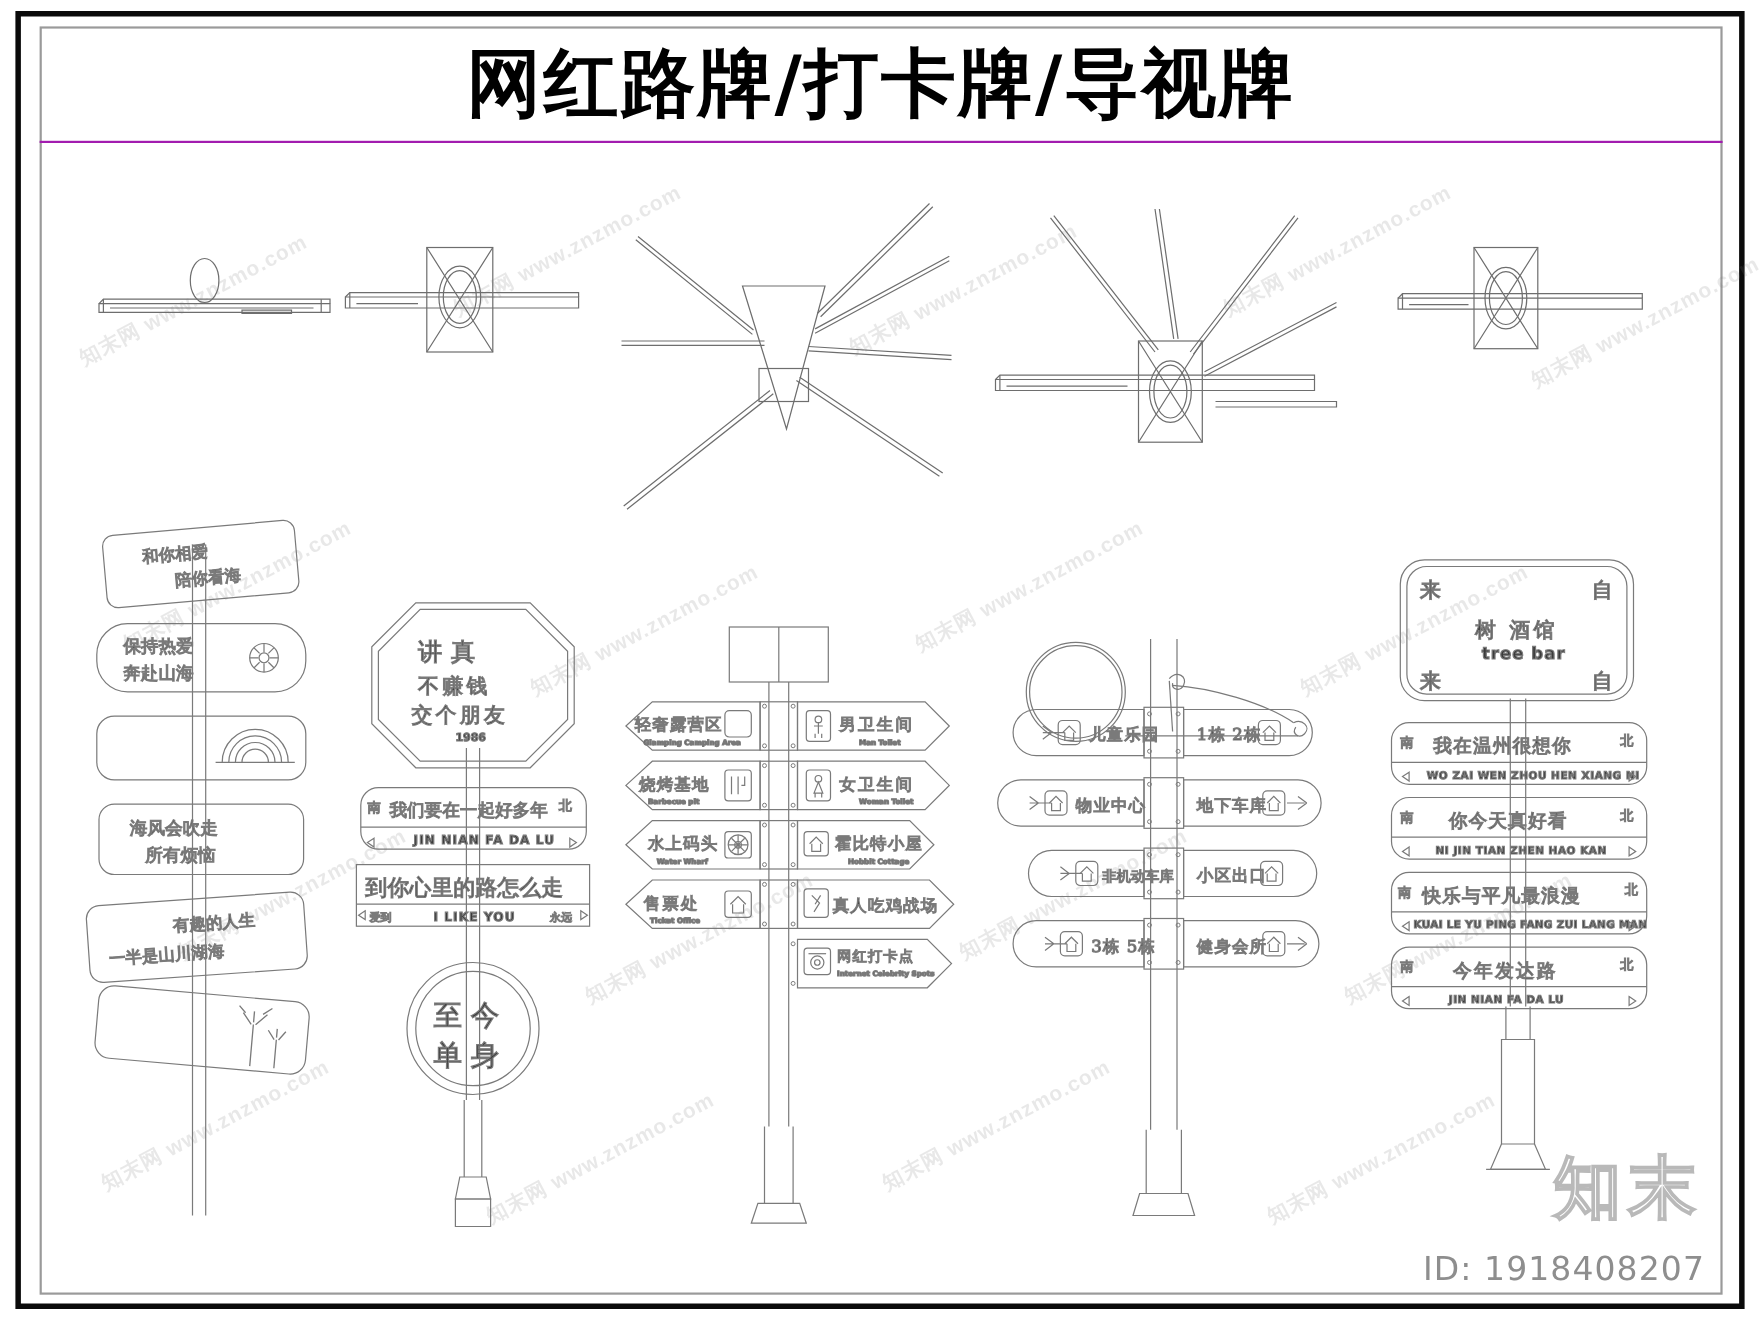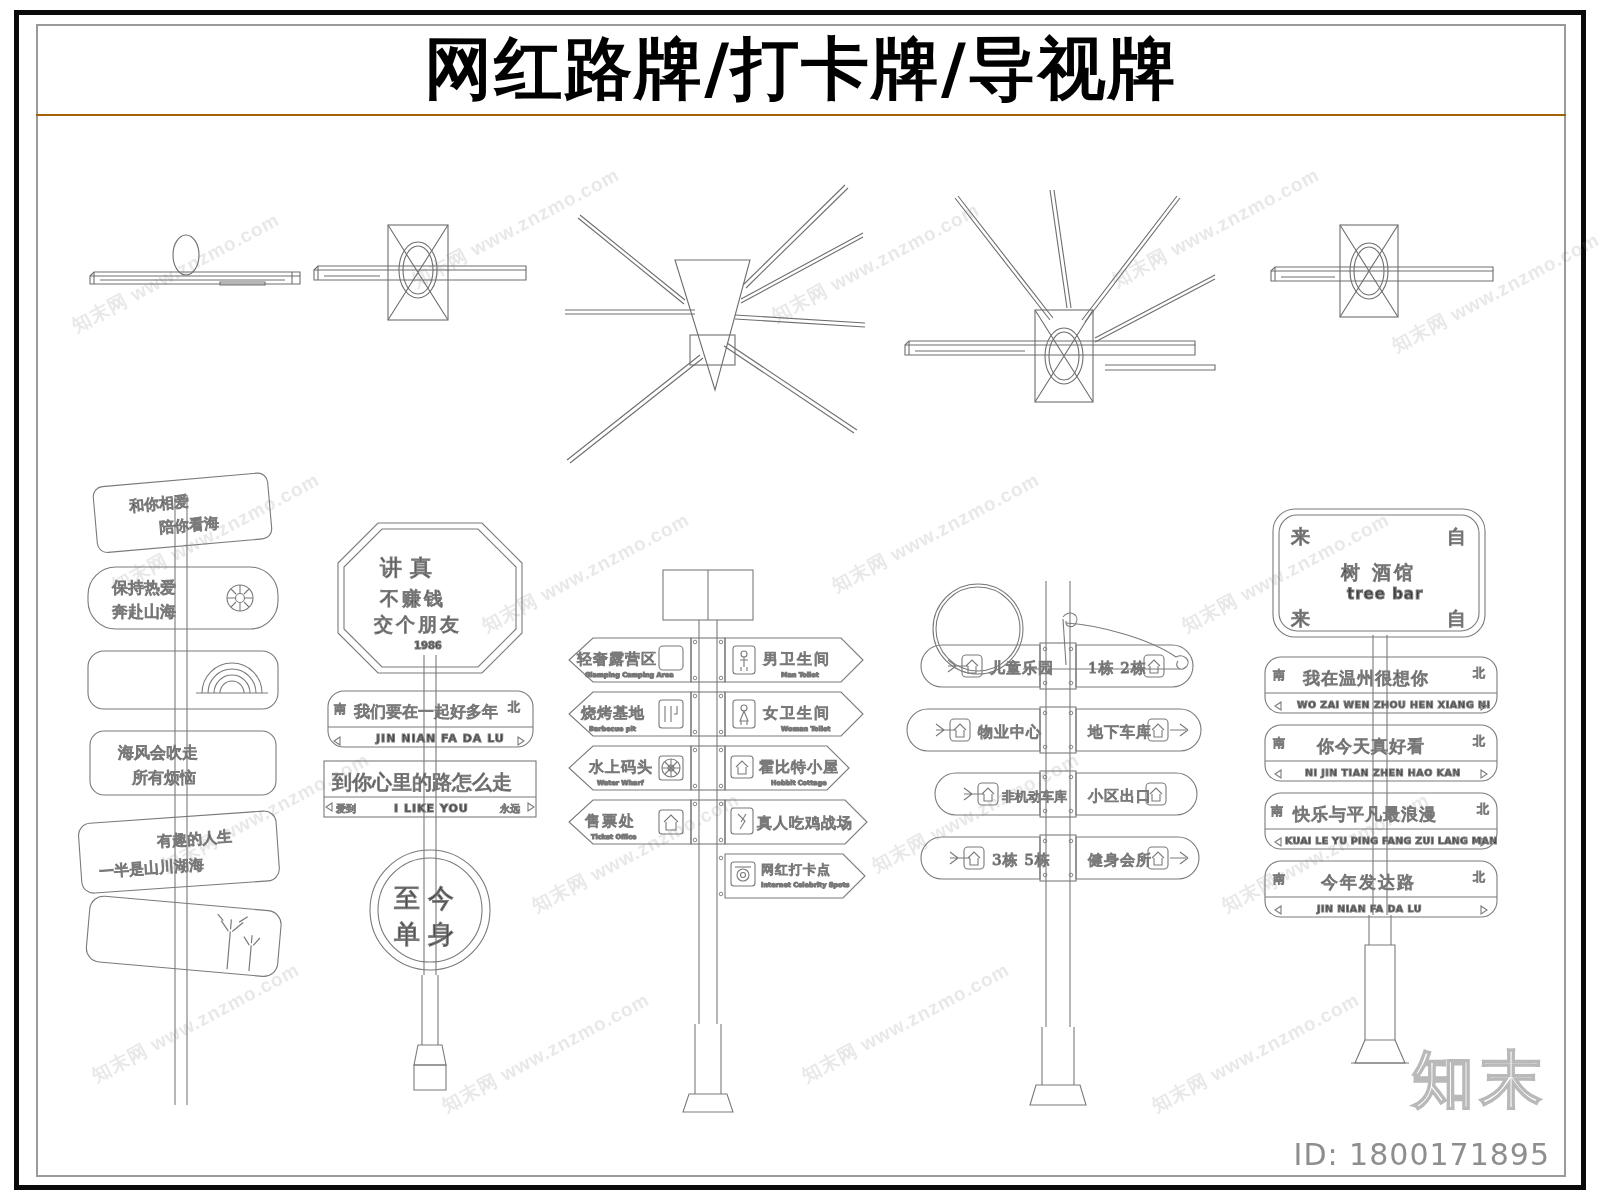--- a/index.html
+++ b/index.html
@@ -24,22 +24,22 @@
   }
   .frame-inner {
     position: absolute;
     left: 36px; top: 24px;
     width: 1530px; height: 1153px;
     border: 2px solid #9a9a9a;
   }
   .title-band {
     position: absolute;
     left: 36px; top: 24px;
-    width: 1530px; height: 92px;
-    border-bottom: 2px solid #a16207;
+    width: 1530px; height: 106px;
+    border-bottom: 2px solid #a21caf;
     display: flex; align-items: center; justify-content: center;
   }
   .title-band .title-text {
     font-family: "DejaVu Serif", "Liberation Serif", serif;
     font-size: 68px;
     font-weight: 700;
     letter-spacing: 2px;
     color: #000;
     white-space: nowrap;
   }
@@ -227,21 +227,21 @@
           <g stroke-width="1.2">
             <path d="M160 500 L160 462 M158 462 L150 452 M162 462 L172 452 M160 460 L160 450"></path>
             <path d="M152 452 L146 446 M168 452 L176 446"></path>
             <path d="M182 500 L182 474 M180 474 L174 466 M184 474 L190 466 M182 472 L182 464"></path>
           </g>
         </g>
       </g>
     </svg>
   </div>
 
-  <div class="cad" style="left:318px; top:505px;">
+  <div class="cad" style="left:318px; top:530px;">
     <svg width="230" height="600" viewBox="0 0 230 600">
       <g stroke="#7a7a7a" fill="none" stroke-width="1.1">
 
         <path d="M106 150 L106 470 M118 150 L118 470"></path>
         <path d="M104 470 L104 540 M120 470 L120 540"></path>
         <path d="M100 540 L124 540 L128 560 L96 560 Z"></path>
         <path d="M96 560 L128 560 L128 585 L96 585 Z"></path>
 
         <g>
           <path d="M60 18 L164 18 L204 58 L204 128 L164 168 L60 168 L20 128 L20 58 Z"></path>
@@ -624,15 +624,15 @@
   <div class="wm" style="left:150px; top:800px;">知末网 www.znzmo.com</div>
   <div class="wm" style="left:520px; top:840px;">知末网 www.znzmo.com</div>
   <div class="wm" style="left:860px; top:800px;">知末网 www.znzmo.com</div>
   <div class="wm" style="left:1210px;top:840px;">知末网 www.znzmo.com</div>
   <div class="wm" style="left:80px;  top:1010px;">知末网 www.znzmo.com</div>
   <div class="wm" style="left:430px; top:1040px;">知末网 www.znzmo.com</div>
   <div class="wm" style="left:790px; top:1010px;">知末网 www.znzmo.com</div>
   <div class="wm" style="left:1140px;top:1040px;">知末网 www.znzmo.com</div>
 
   <div class="logo-wm">知末</div>
-  <div class="id-wm">ID: 1800171895</div>
+  <div class="id-wm">ID: 1918408207</div>
 
 </div>
 
 </body></html>

